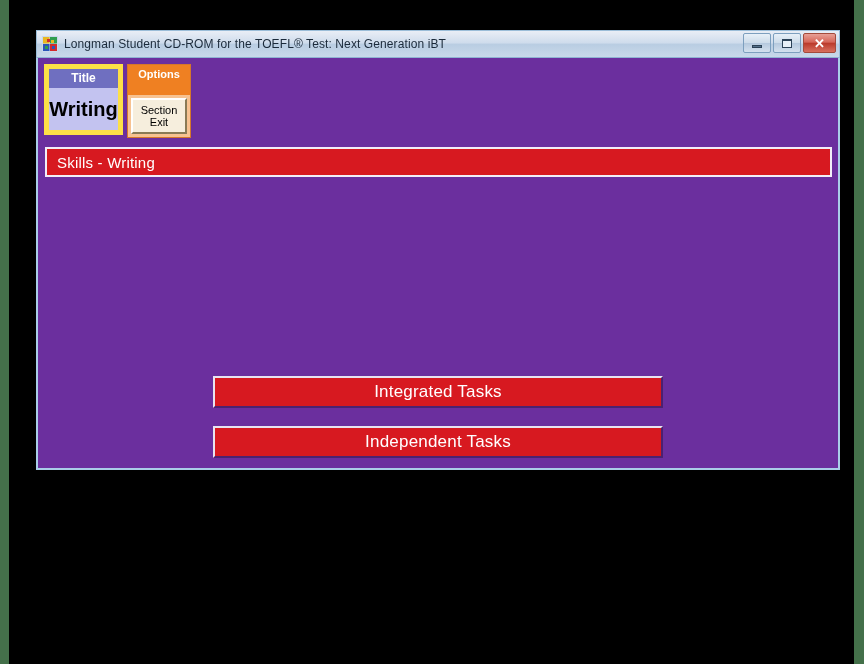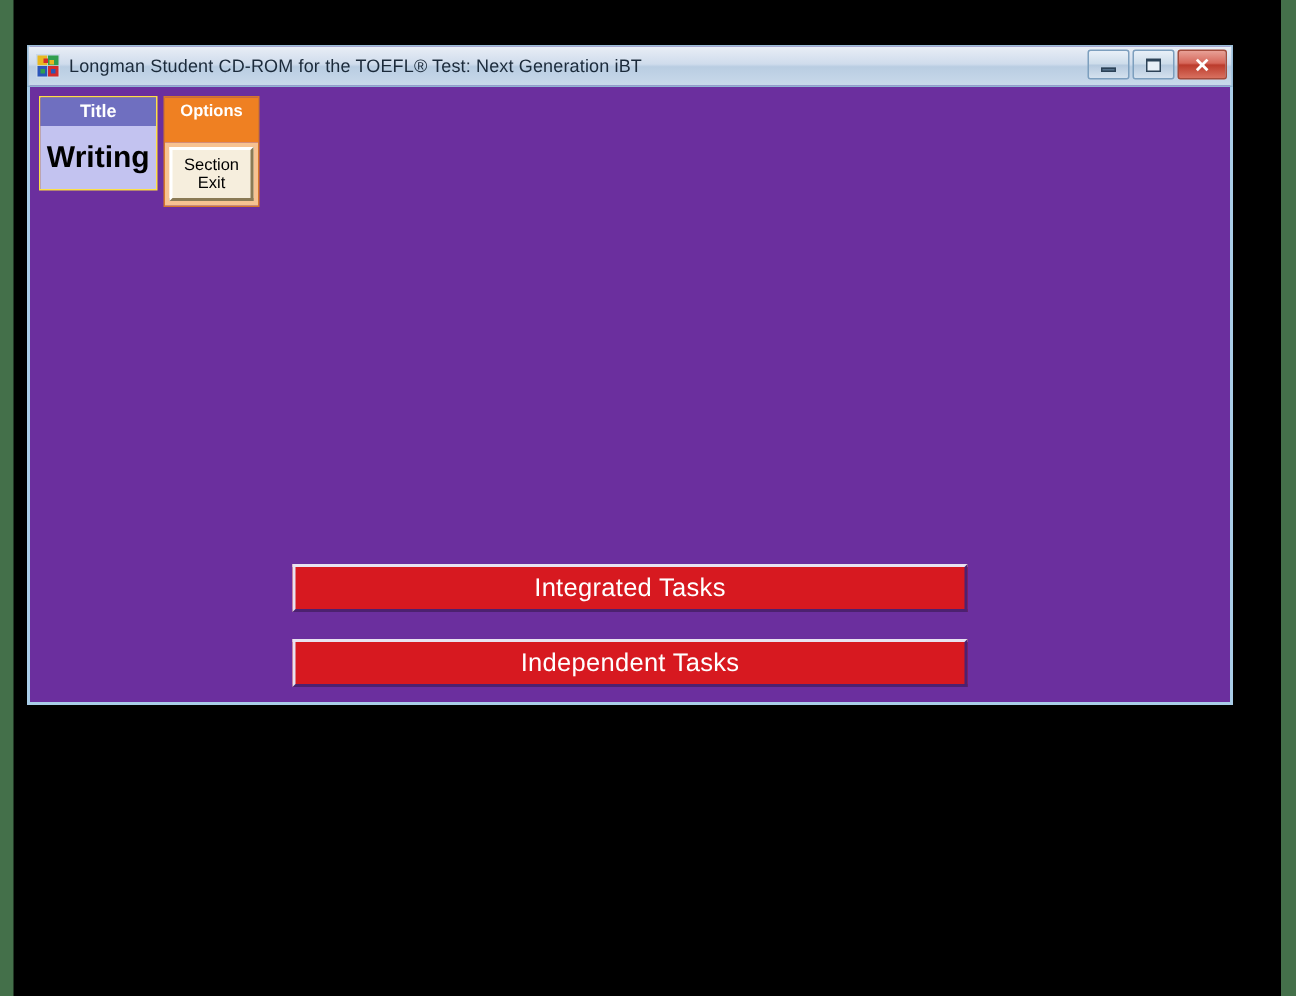--- a/index.html
+++ b/index.html
@@ -25,21 +25,21 @@
   .desktop-right-strip {
     position: absolute;
     right: 0; top: 0;
     width: 10px; height: 664px;
     background: #44704a;
   }
 
   
   .app-window {
     position: absolute;
-    left: 18px;
+    left: 36px;
     top: 30px;
     width: 804px;
     height: 440px;
     border: 2px solid #a9cde8;
     border-top: none;
     box-sizing: border-box;
     background: #6b2f9e;
   }
 
   
@@ -127,21 +127,21 @@
     display: flex;
     align-items: flex-start;
     padding: 6px 0 0 6px;
     gap: 4px;
   }
   .panel {
     box-sizing: border-box;
   }
   .panel-title {
     width: 79px;
-    border: 1px solid #fde047;
+    border: 5px solid #fde047;
   }
   .panel-title .panel-head {
     background: #6f6fc0;
     color: #ffffff;
     font-size: 12px;
     font-weight: bold;
     text-align: center;
     padding: 3px 0 3px;
     line-height: 1.1;
   }
@@ -290,20 +290,23 @@
         <div class="panel-body">
           <div class="section-exit-btn">
             <span>Section</span>
             <span>Exit</span>
           </div>
         </div>
       </div>
 
     </div>
 
+    <div class="skills-banner">
+      <span class="skills-banner-text">Skills - Writing</span>
+    </div>
 
     <div class="task-area">
       <div class="task-button">Integrated Tasks</div>
       <div class="task-button">Independent Tasks</div>
     </div>
 
   </div>
 </div>
 
 </body></html>

